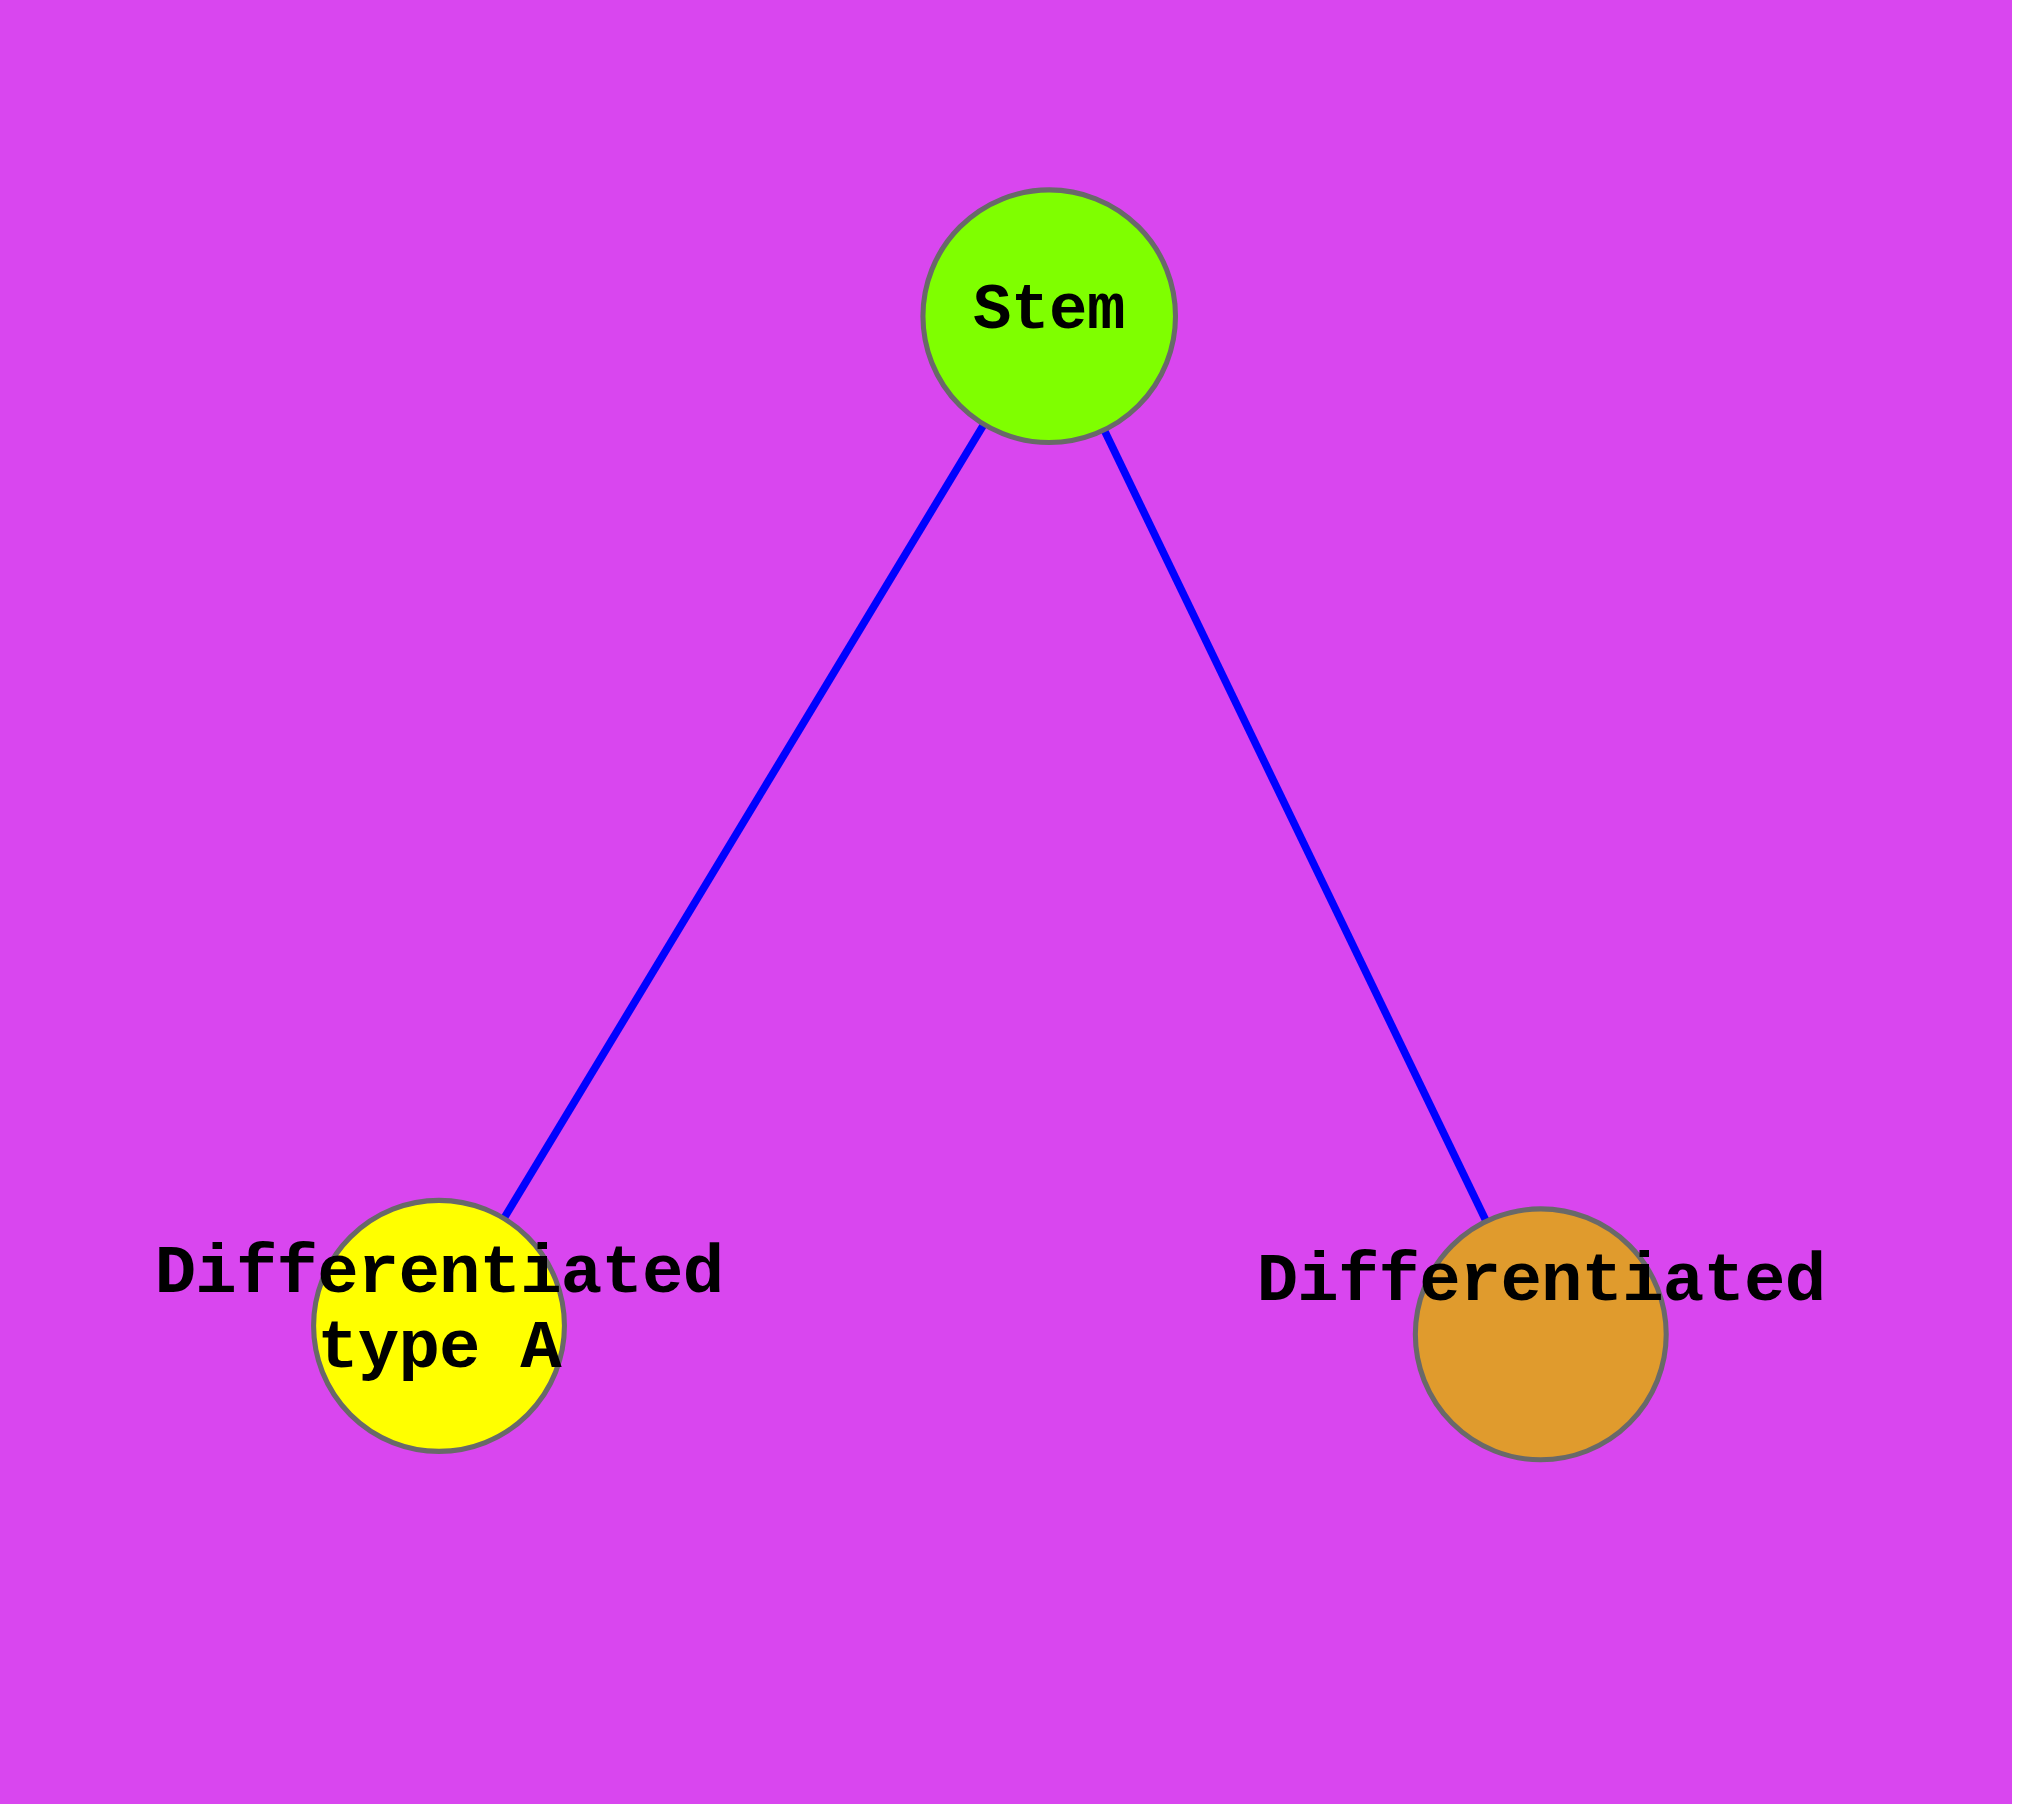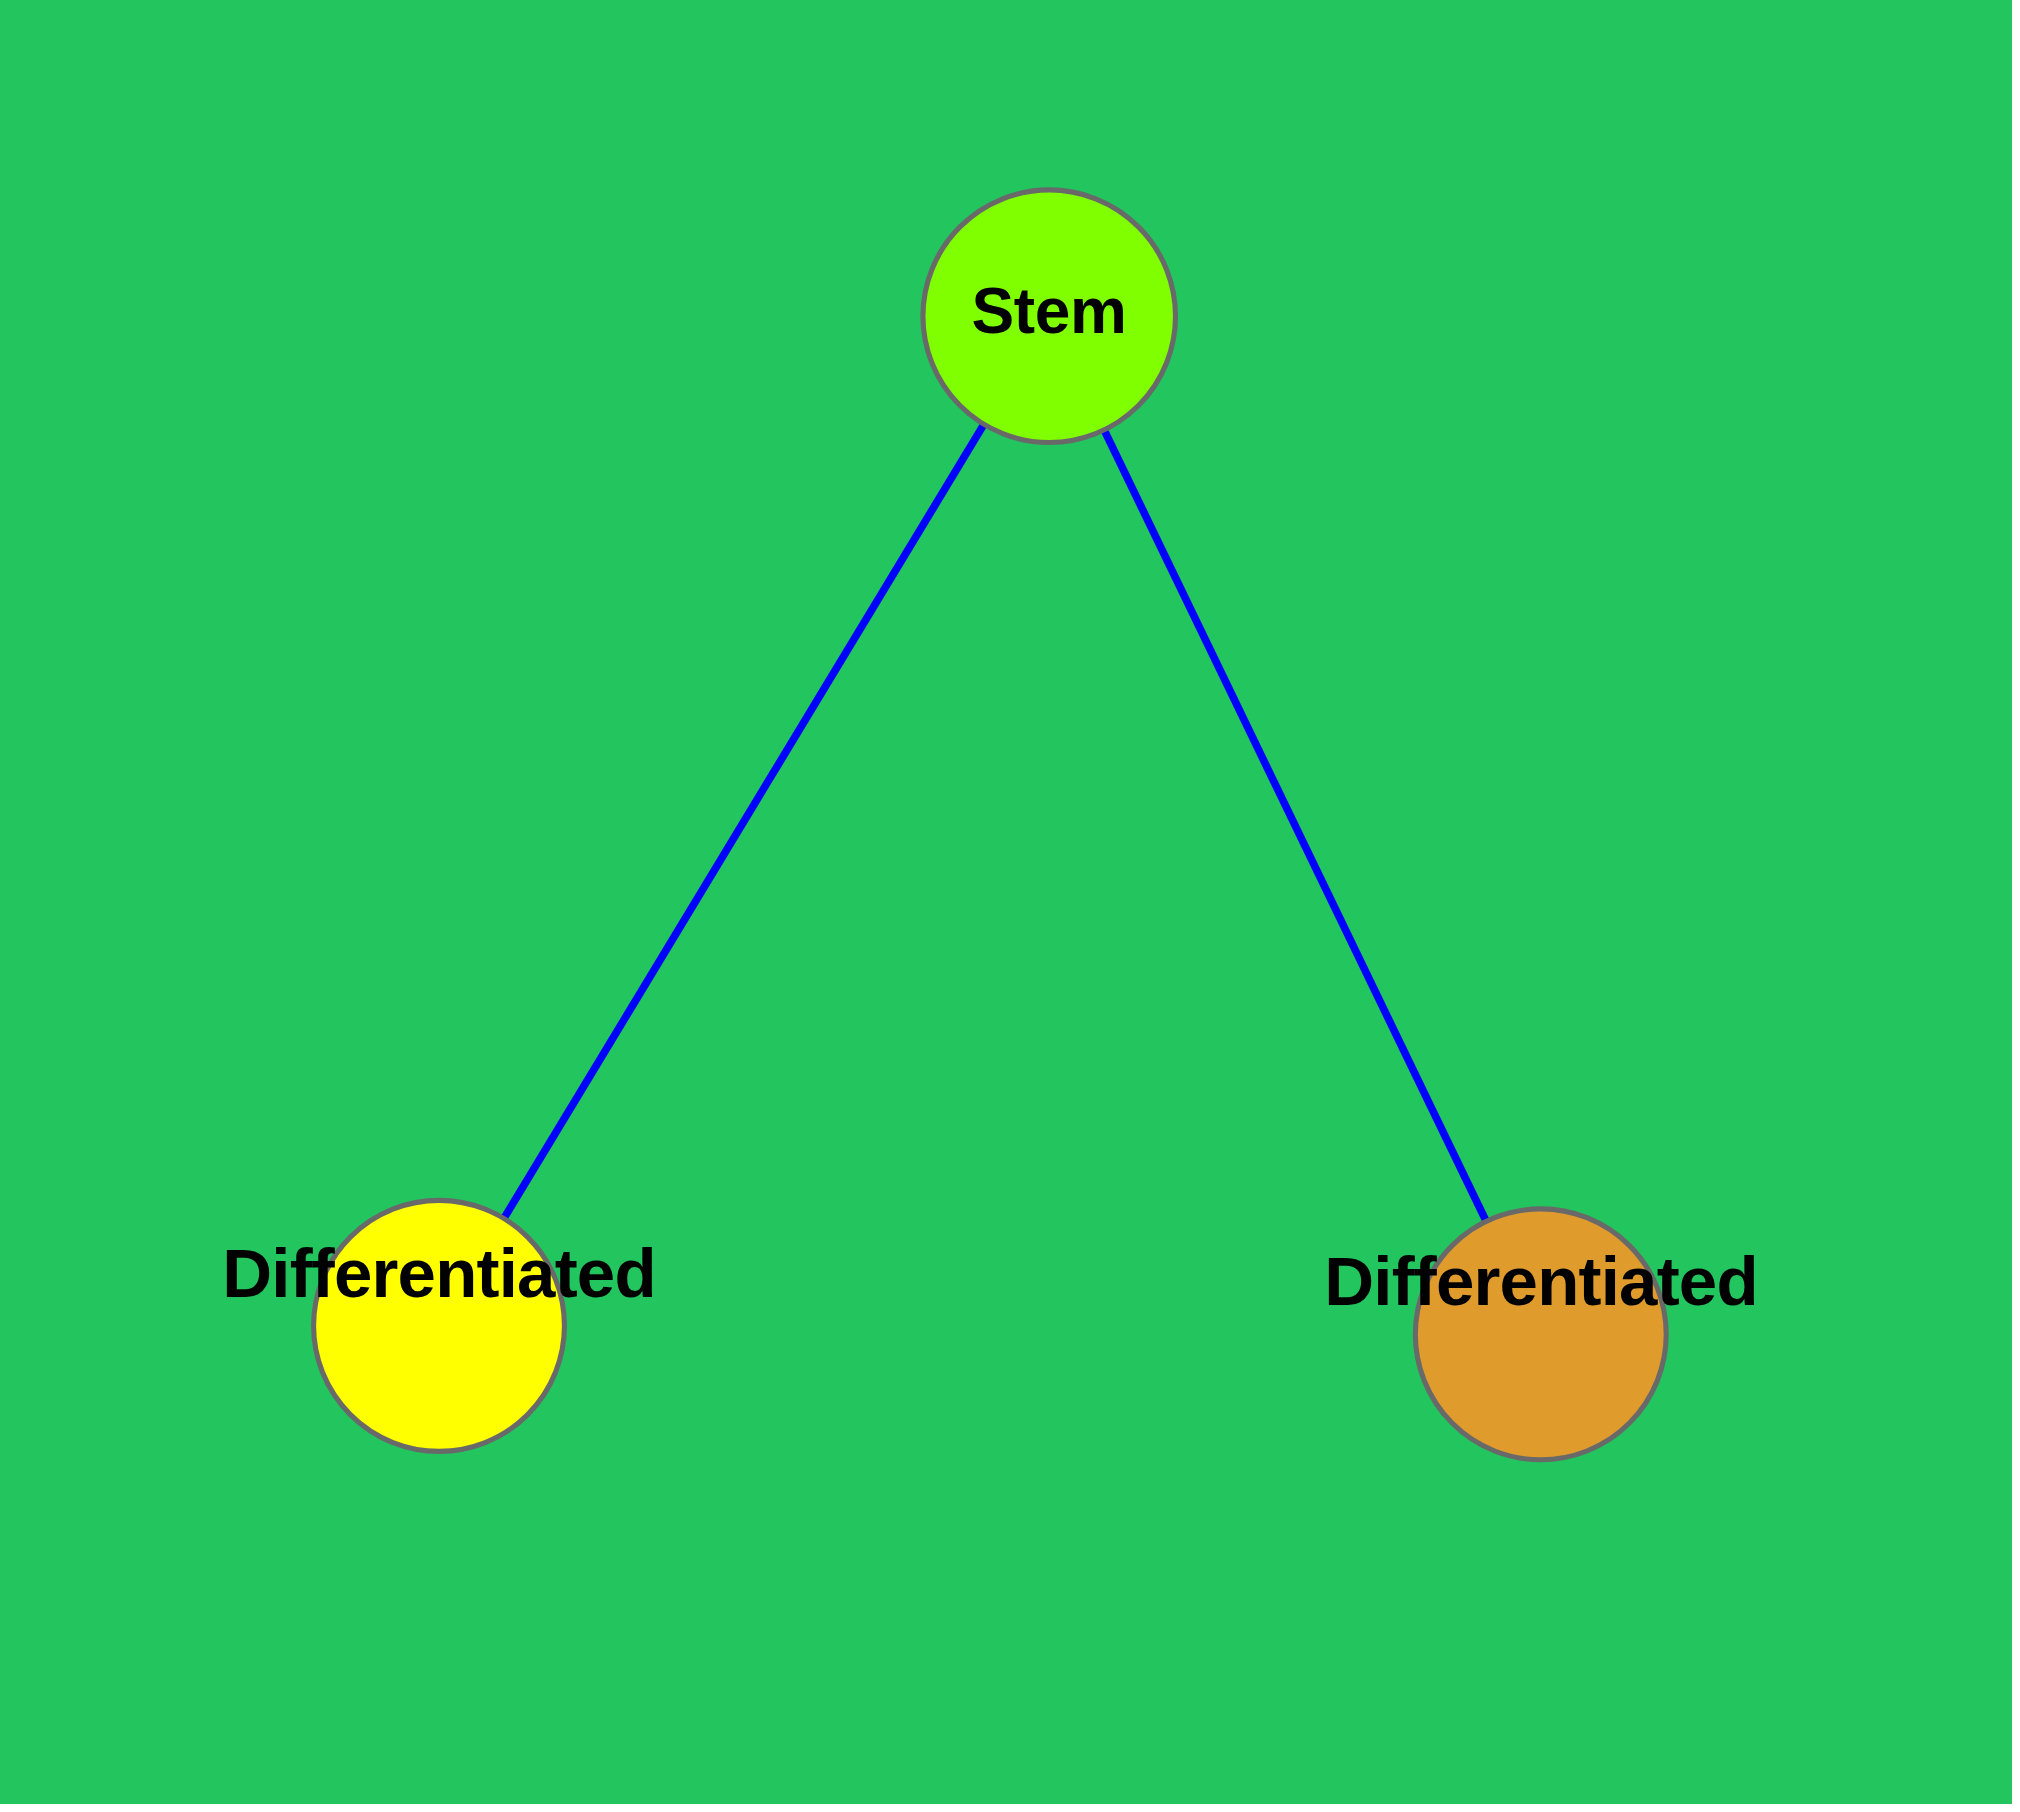--- a/index.html
+++ b/index.html
@@ -61,37 +61,37 @@
     left: 1202px;
     top: 1245px;
     width: 678px;
     letter-spacing: -0.8px;
   }
 </style>
 </head>
 <body>
 
 <div id="canvas">
-  <div id="plot-area" style="background: #22c55e;">
+  <div id="plot-area" style="background: #d946ef; font-family: Liberation Mono, monospace;">
 
     <svg id="graph-svg" viewBox="0 0 2374 2128" preserveAspectRatio="none">
 
       <g>
         <line x1="1238" y1="373" x2="518" y2="1564" stroke="#0000ff" stroke-width="9" stroke-linecap="butt"></line>
         <line x1="1238" y1="373" x2="1818" y2="1574" stroke="#0000ff" stroke-width="9" stroke-linecap="butt"></line>
       </g>
 
       <g>
         <circle cx="1238" cy="373" r="149" fill="#7fff00" stroke="#696969" stroke-width="6"></circle>
         <circle cx="518" cy="1564" r="148" fill="#ffff00" stroke="#696969" stroke-width="6"></circle>
         <circle cx="1818" cy="1574" r="148" fill="#e09b2d" stroke="#696969" stroke-width="6"></circle>
       </g>
     </svg>
 
     <div class="node-label" id="label-stem">Stem</div>
 
-    <div class="node-label" id="label-diff-a"><span>Differentiated</span><br></div>
+    <div class="node-label" id="label-diff-a"><span>Differentiated</span><br><span>type A</span></div>
 
     <div class="node-label" id="label-diff-b"><span>Differentiated</span><br></div>
 
   </div>
 </div>
 
 
 </body></html>

